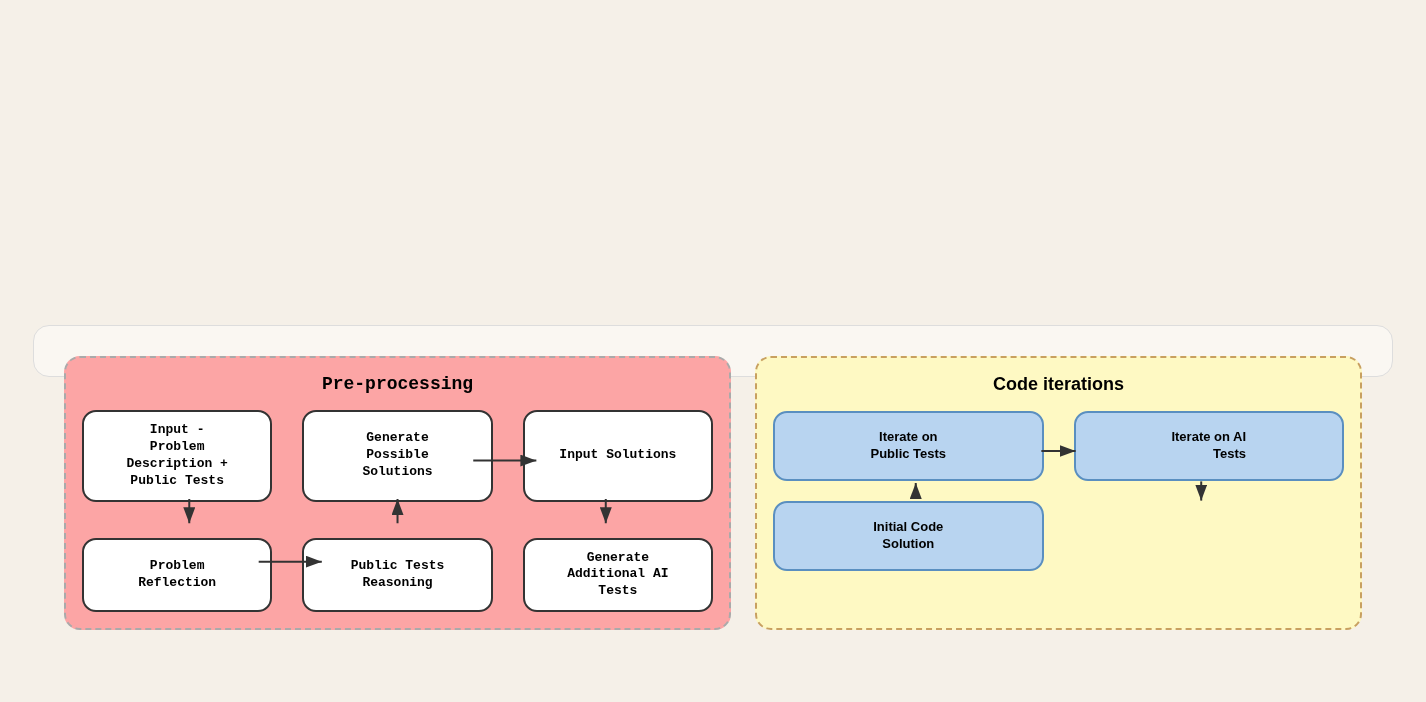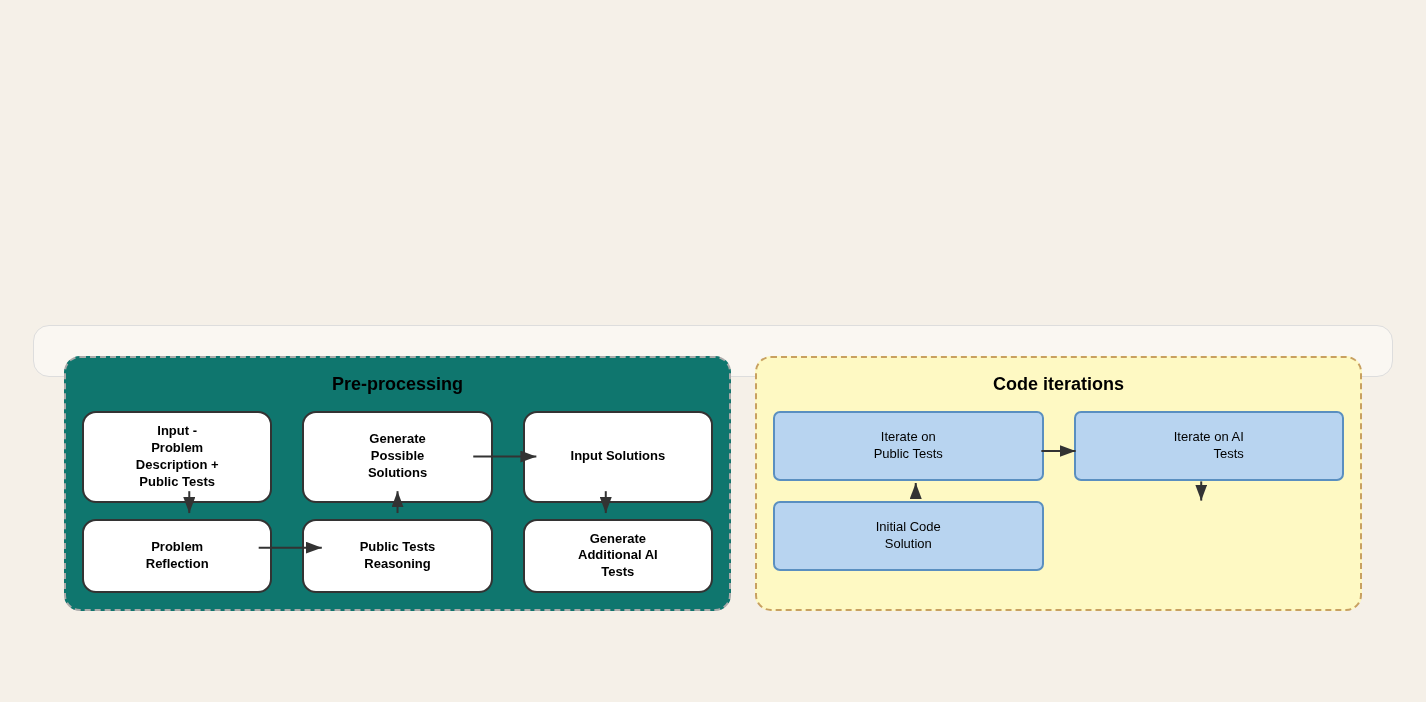--- a/index.html
+++ b/index.html
@@ -32,23 +32,24 @@
       padding: 16px;
       position: relative;
     }
     .section-title {
       font-weight: bold;
       font-size: 18px;
       text-align: center;
       margin-bottom: 16px;
     }
     .pre-processing {
-      background: #0f766e;
+      background: #fca5a5;
       border: 2px dashed #aaa;
       flex: 1.05;
+      font-family: Liberation Mono, monospace;
     }
     .code-iterations {
       background: #fef9c3;
       border: 2px dashed #c8a060;
       flex: 0.95;
     }
     
     .node {
       background: white;
       border: 2px solid #333;
@@ -58,36 +59,36 @@
       font-weight: bold;
       font-size: 13px;
       line-height: 1.3;
       display: flex;
       align-items: center;
       justify-content: center;
     }
     .node-blue {
       background: #b8d4f0;
       border: 2px solid #5a8fc0;
-      border-radius: 7px;
+      border-radius: 14px;
       padding: 10px 14px;
       text-align: center;
-      font-weight: normal;
+      font-weight: bold;
       font-size: 13px;
       line-height: 1.3;
       display: flex;
       align-items: center;
       justify-content: center;
     }
     
     .pre-grid {
       display: grid;
       grid-template-columns: 1fr 1fr 1fr;
       grid-template-rows: auto auto;
-      gap: 16px 30px;
+      gap: 36px 30px;
       position: relative;
     }
     
     .code-grid {
       display: grid;
       grid-template-columns: 1fr 1fr;
       grid-template-rows: auto auto;
       gap: 20px 30px;
       position: relative;
     }

